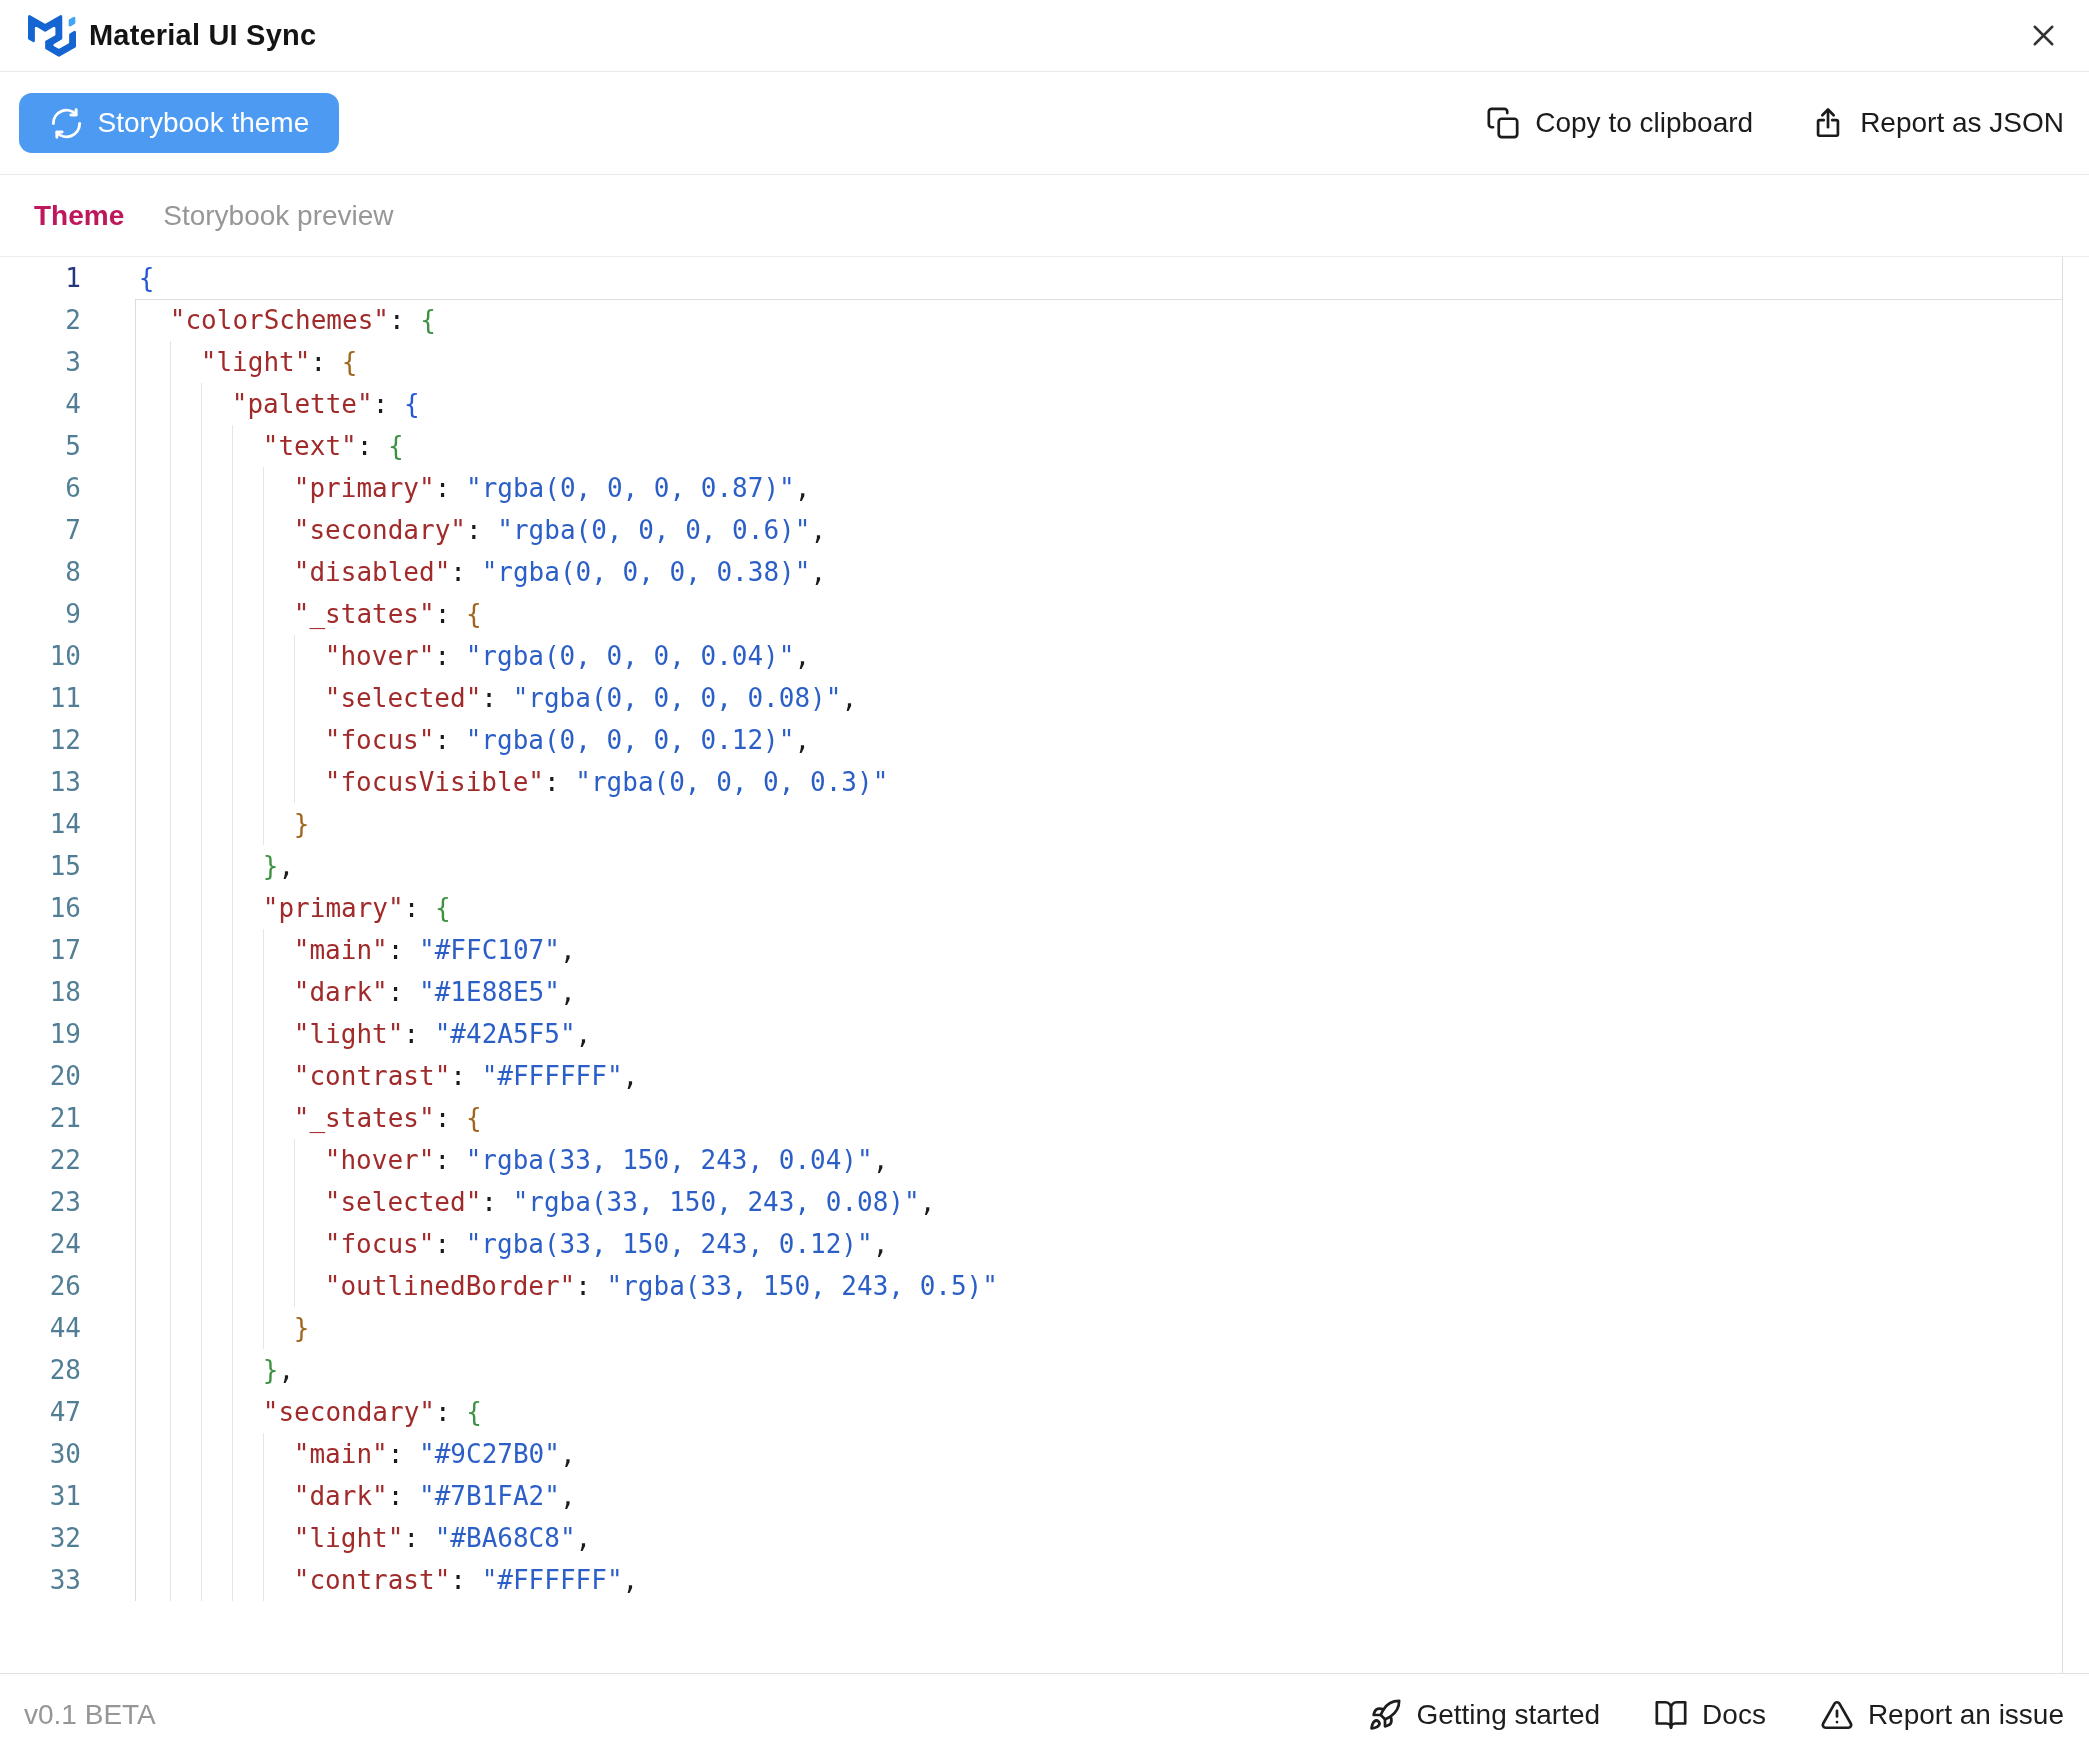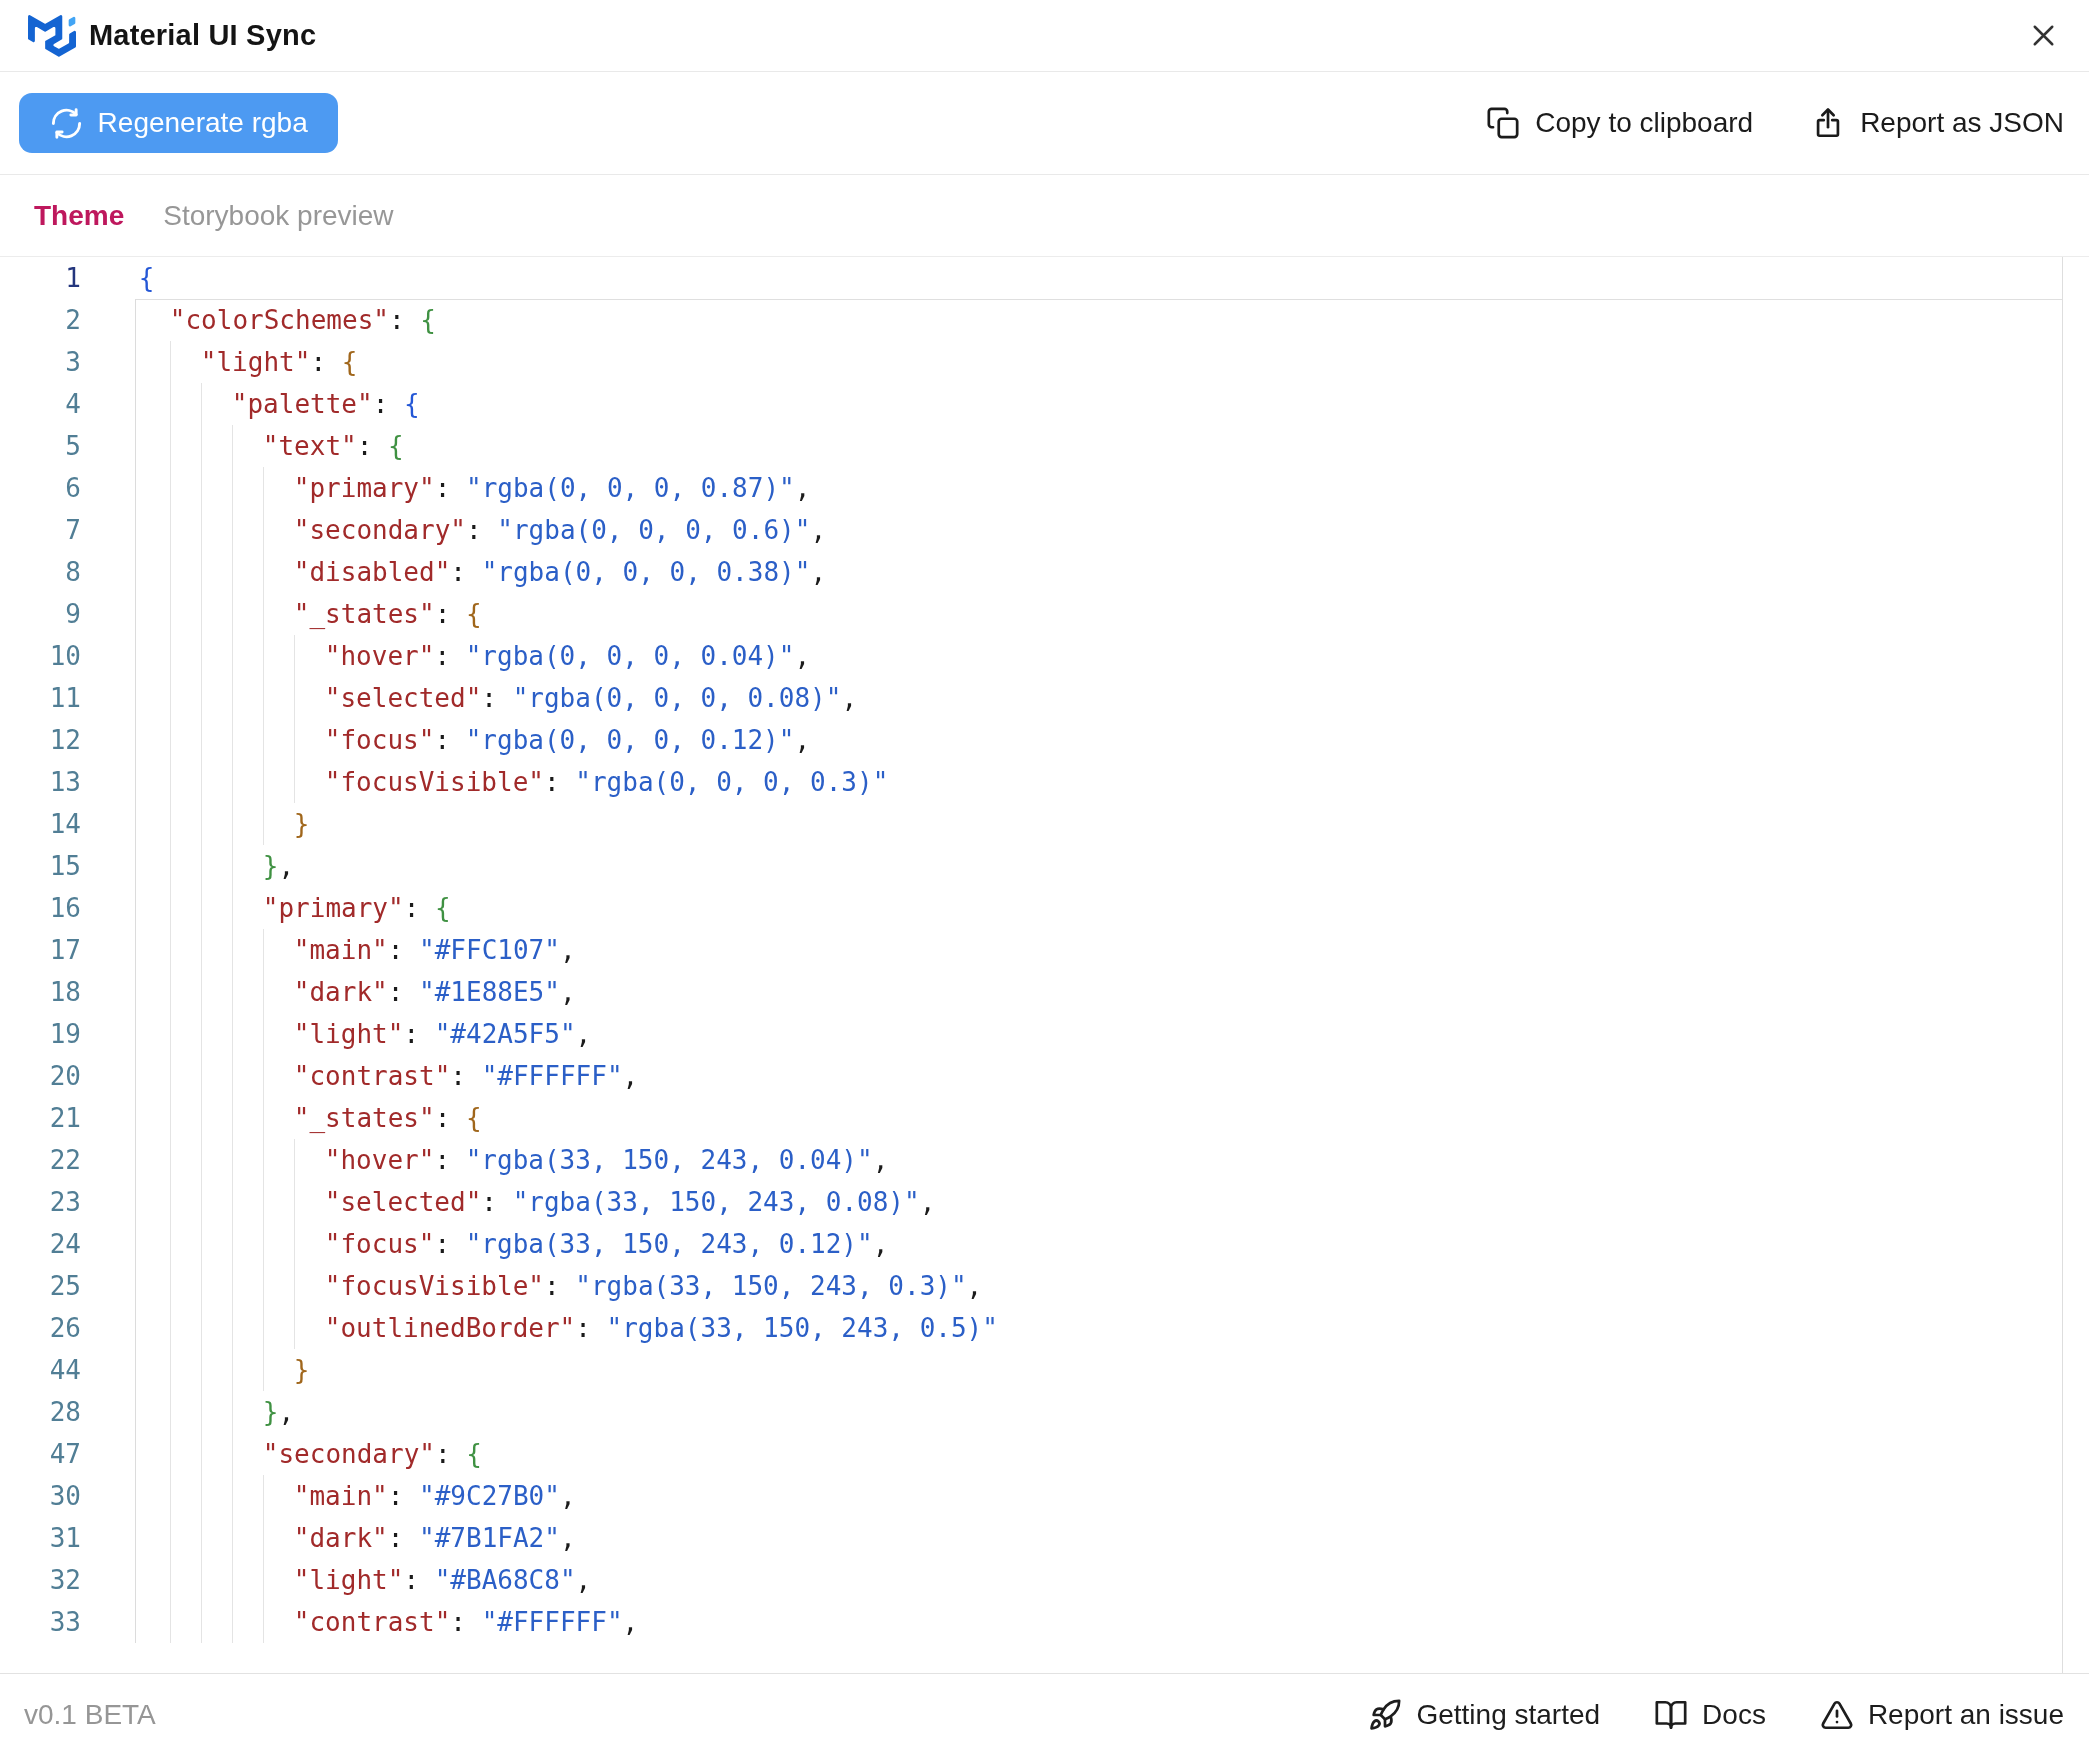--- a/index.html
+++ b/index.html
@@ -85,21 +85,21 @@
 <div class="toolbar">
   <button class="btn-primary">
     <span class="icon">
       <svg width="35" height="35" viewBox="0 0 24 24" fill="none" stroke="#fff" stroke-width="2" stroke-linecap="round" stroke-linejoin="round">
         <path d="M21 12a9 9 0 0 1-15.6 6.2"></path>
         <path d="M3 12a9 9 0 0 1 15.6-6.2"></path>
         <path d="M18.6 2.6v3.6H15"></path>
         <path d="M5.4 21.4v-3.6H9"></path>
       </svg>
     </span>
-    <span>Regenerate rgba</span>
+    <span>Storybook theme</span>
   </button>
   <div class="toolbar-right">
     <button class="tool-link">
       <span class="icon">
         <svg width="34" height="34" viewBox="0 0 24 24" fill="none" stroke="#1b1b1b" stroke-width="1.9" stroke-linecap="round" stroke-linejoin="round">
           <rect x="9" y="9" width="13" height="13" rx="2"></rect>
           <path d="M5 15H4a2 2 0 0 1-2-2V4a2 2 0 0 1 2-2h9a2 2 0 0 1 2 2v1"></path>
         </svg>
       </span>
       <span>Copy to clipboard</span>
@@ -214,24 +214,20 @@
     </div>
     <div class="code-line">
       <div class="gutter">23</div>
       <div class="lc"><span class="ind"></span><span class="ind g"></span><span class="ind g"></span><span class="ind g"></span><span class="ind g"></span><span class="ind g"></span><span class="tk-key">"selected"</span><span class="tk-p">: </span><span class="tk-str">"rgba(33, 150, 243, 0.08)"</span><span class="tk-p">,</span></div>
     </div>
     <div class="code-line">
       <div class="gutter">24</div>
       <div class="lc"><span class="ind"></span><span class="ind g"></span><span class="ind g"></span><span class="ind g"></span><span class="ind g"></span><span class="ind g"></span><span class="tk-key">"focus"</span><span class="tk-p">: </span><span class="tk-str">"rgba(33, 150, 243, 0.12)"</span><span class="tk-p">,</span></div>
     </div>
     <div class="code-line">
-      <div class="gutter">25</div>
-      <div class="lc"><span class="ind"></span><span class="ind g"></span><span class="ind g"></span><span class="ind g"></span><span class="ind g"></span><span class="ind g"></span><span class="tk-key">"focusVisible"</span><span class="tk-p">: </span><span class="tk-str">"rgba(33, 150, 243, 0.3)"</span><span class="tk-p">,</span></div>
-    </div>
-    <div class="code-line">
       <div class="gutter">26</div>
       <div class="lc"><span class="ind"></span><span class="ind g"></span><span class="ind g"></span><span class="ind g"></span><span class="ind g"></span><span class="ind g"></span><span class="tk-key">"outlinedBorder"</span><span class="tk-p">: </span><span class="tk-str">"rgba(33, 150, 243, 0.5)"</span></div>
     </div>
     <div class="code-line">
       <div class="gutter">44</div>
       <div class="lc"><span class="ind"></span><span class="ind g"></span><span class="ind g"></span><span class="ind g"></span><span class="ind g"></span><span class="tk-b3">}</span></div>
     </div>
     <div class="code-line">
       <div class="gutter">28</div>
       <div class="lc"><span class="ind"></span><span class="ind g"></span><span class="ind g"></span><span class="ind g"></span><span class="tk-b2">}</span><span class="tk-p">,</span></div>

